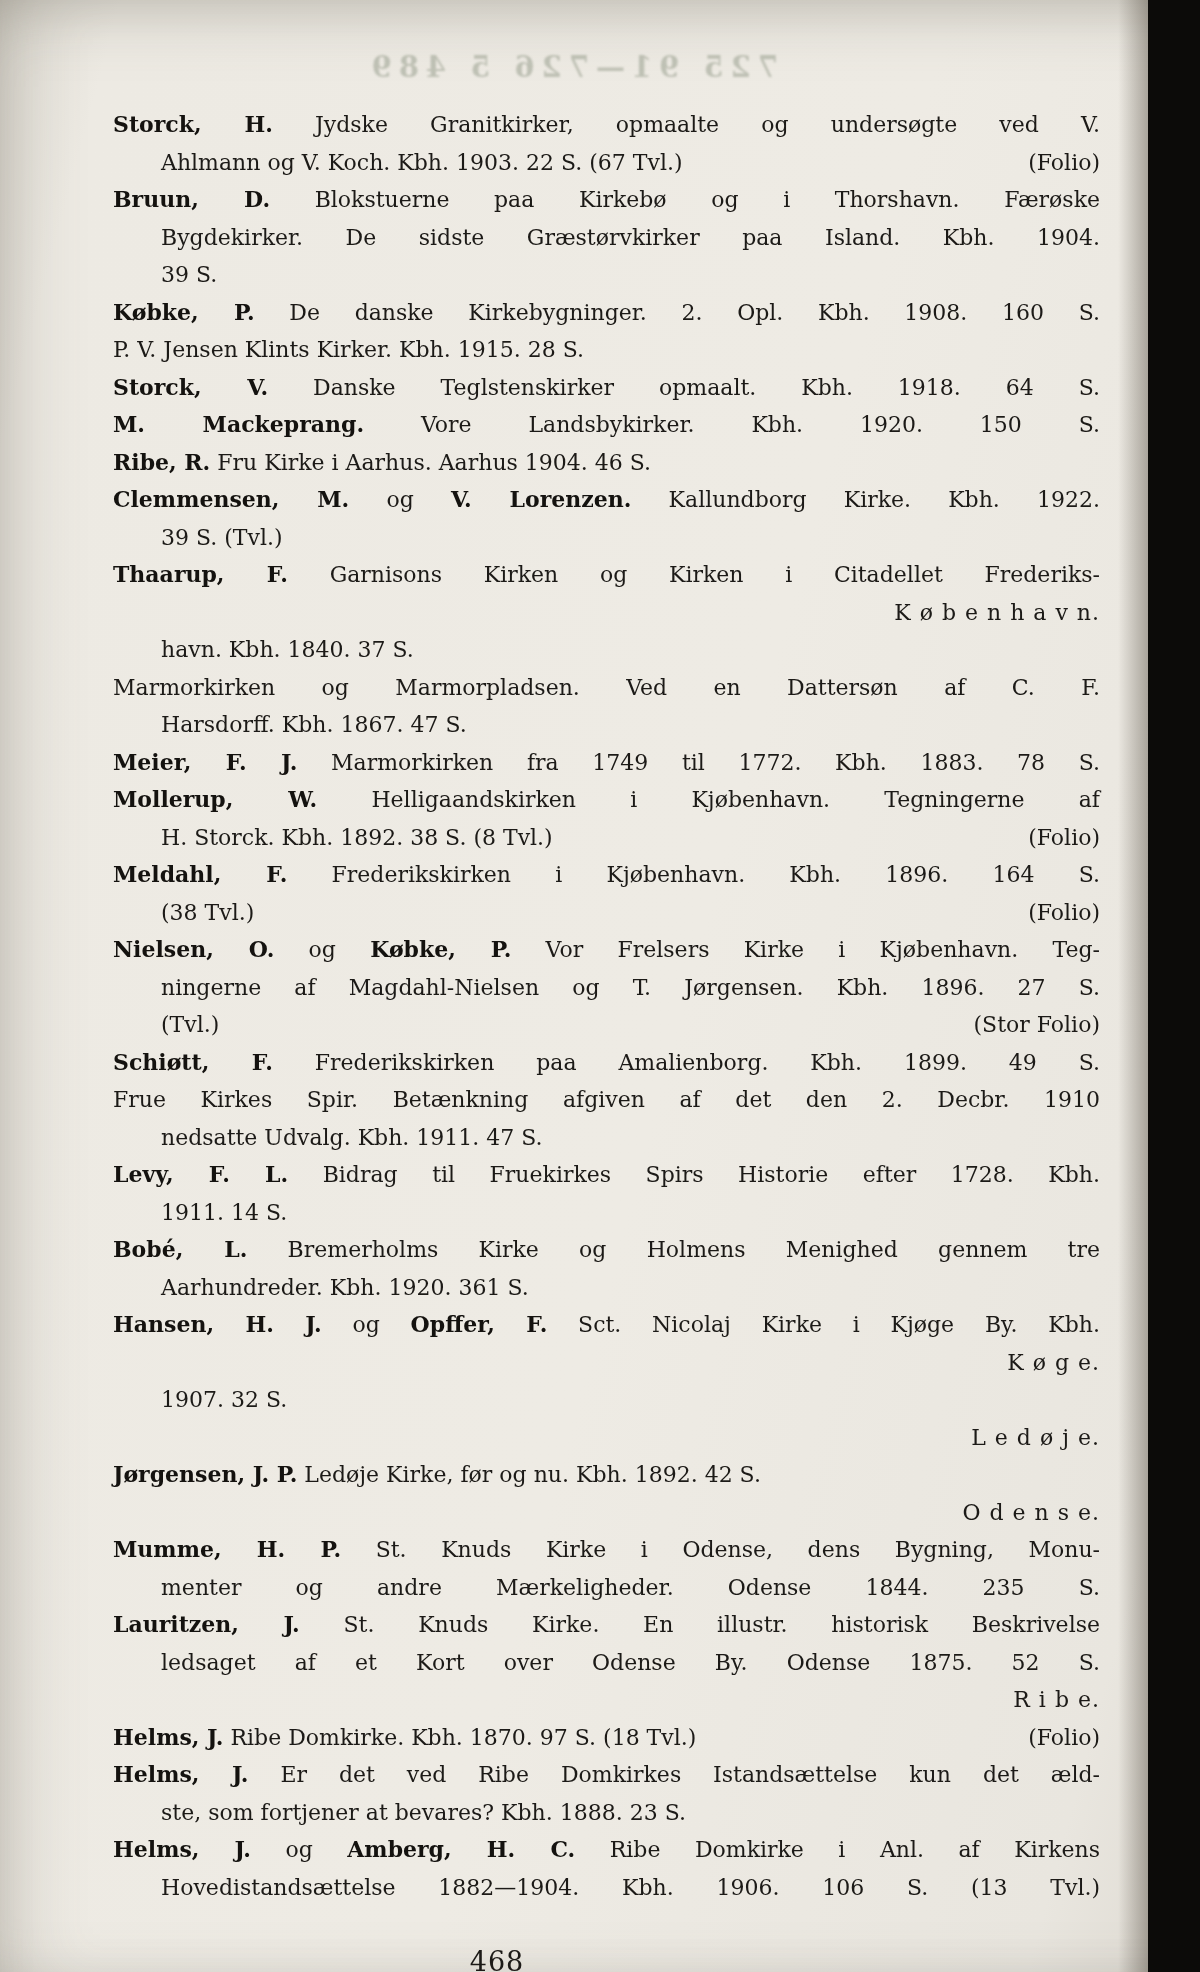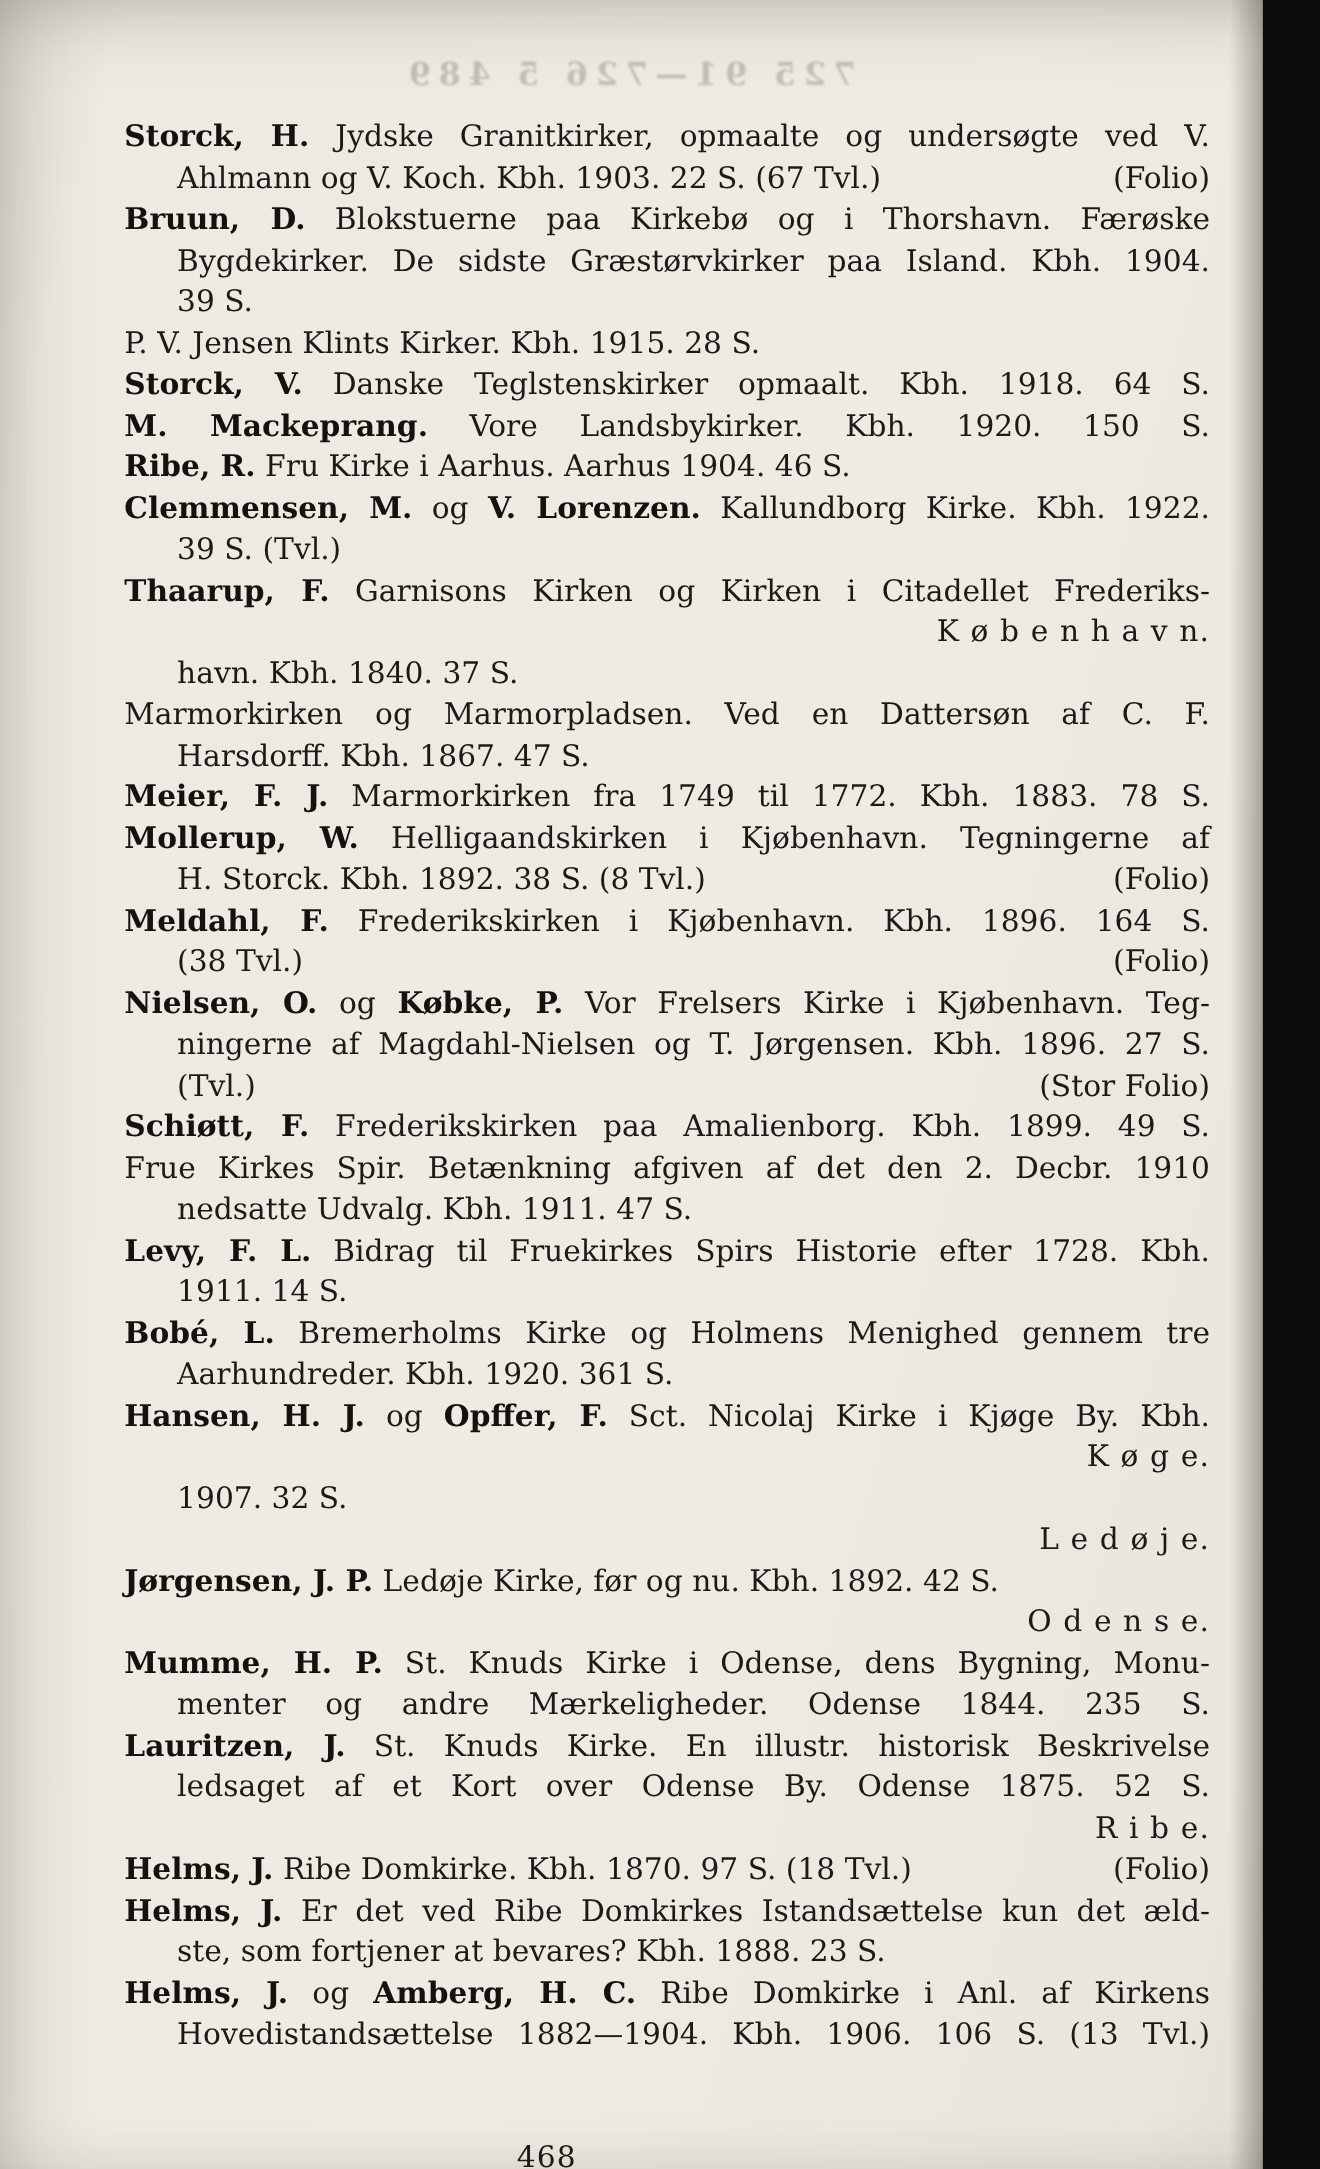--- a/index.html
+++ b/index.html
@@ -22,21 +22,21 @@
   .ghost{
     position:absolute;top:50px;left:128px;width:650px;
     font-size:29px;font-weight:bold;letter-spacing:7px;
     color:rgba(122,132,112,.40);
     transform:scaleX(-1);
     filter:blur(1.1px);
     white-space:nowrap;
   }
   .content{
     position:absolute;left:113px;top:106px;width:987px;
-    font-size:27px;
+    font-size:22px;
   }
   .line{height:37.5px;line-height:37.5px;white-space:normal;}
   .indent{padding-left:48px;}
   .just{text-align:justify;text-align-last:justify;}
   .split{display:flex;justify-content:space-between;}
   .heading{text-align:right;letter-spacing:1px;}
   .b{font-weight:bold;color:#14120f;}
   .r{font-weight:normal;}
   .page-number{
     position:absolute;top:1946px;left:417px;width:160px;
@@ -58,20 +58,21 @@
   <div class="ghost">725 91—726 5 489</div>
   <div class="content">
       <div class="line just"><span><span class="b">Storck, H.</span><span class="r"> Jydske Granitkirker, opmaalte og undersøgte ved V.</span></span></div>
       <div class="line indent split">
         <span><span class="r">Ahlmann og V. Koch.  Kbh. 1903.  22 S.  (67 Tvl.)</span></span>
         <span class="r">(Folio)</span>
       </div>
       <div class="line just"><span><span class="b">Bruun, D.</span><span class="r"> Blokstuerne paa Kirkebø og i Thorshavn. Færøske</span></span></div>
       <div class="line indent just"><span><span class="r">Bygdekirker.  De sidste Græstørvkirker paa Island.  Kbh. 1904.</span></span></div>
       <div class="line indent"><span><span class="r">39 S.</span></span></div>
+      <div class="line just"><span><span class="b">Købke, P.</span><span class="r"> De danske Kirkebygninger. 2. Opl. Kbh. 1908. 160 S.</span></span></div>
       <div class="line"><span><span class="r">P. V. Jensen Klints Kirker.  Kbh. 1915.  28 S.</span></span></div>
       <div class="line just"><span><span class="b">Storck, V.</span><span class="r"> Danske Teglstenskirker opmaalt.  Kbh. 1918.  64 S.</span></span></div>
       <div class="line just"><span><span class="b">M. Mackeprang.</span><span class="r"> Vore Landsbykirker.  Kbh. 1920.  150 S.</span></span></div>
       <div class="line"><span><span class="b">Ribe, R.</span><span class="r"> Fru Kirke i Aarhus.  Aarhus 1904.  46 S.</span></span></div>
       <div class="line just"><span><span class="b">Clemmensen, M.</span><span class="r"> og </span><span class="b">V. Lorenzen.</span><span class="r"> Kallundborg Kirke. Kbh. 1922.</span></span></div>
       <div class="line indent"><span><span class="r">39 S. (Tvl.)</span></span></div>
       <div class="line just"><span><span class="b">Thaarup, F.</span><span class="r"> Garnisons Kirken og Kirken i Citadellet Frederiks-</span></span></div>
       <div class="line heading"><span><span class="r">K ø b e n h a v n.</span></span></div>
       <div class="line indent"><span><span class="r">havn.  Kbh. 1840.  37 S.</span></span></div>
       <div class="line just"><span><span class="r">Marmorkirken og Marmorpladsen.  Ved en Dattersøn af C. F.</span></span></div>

